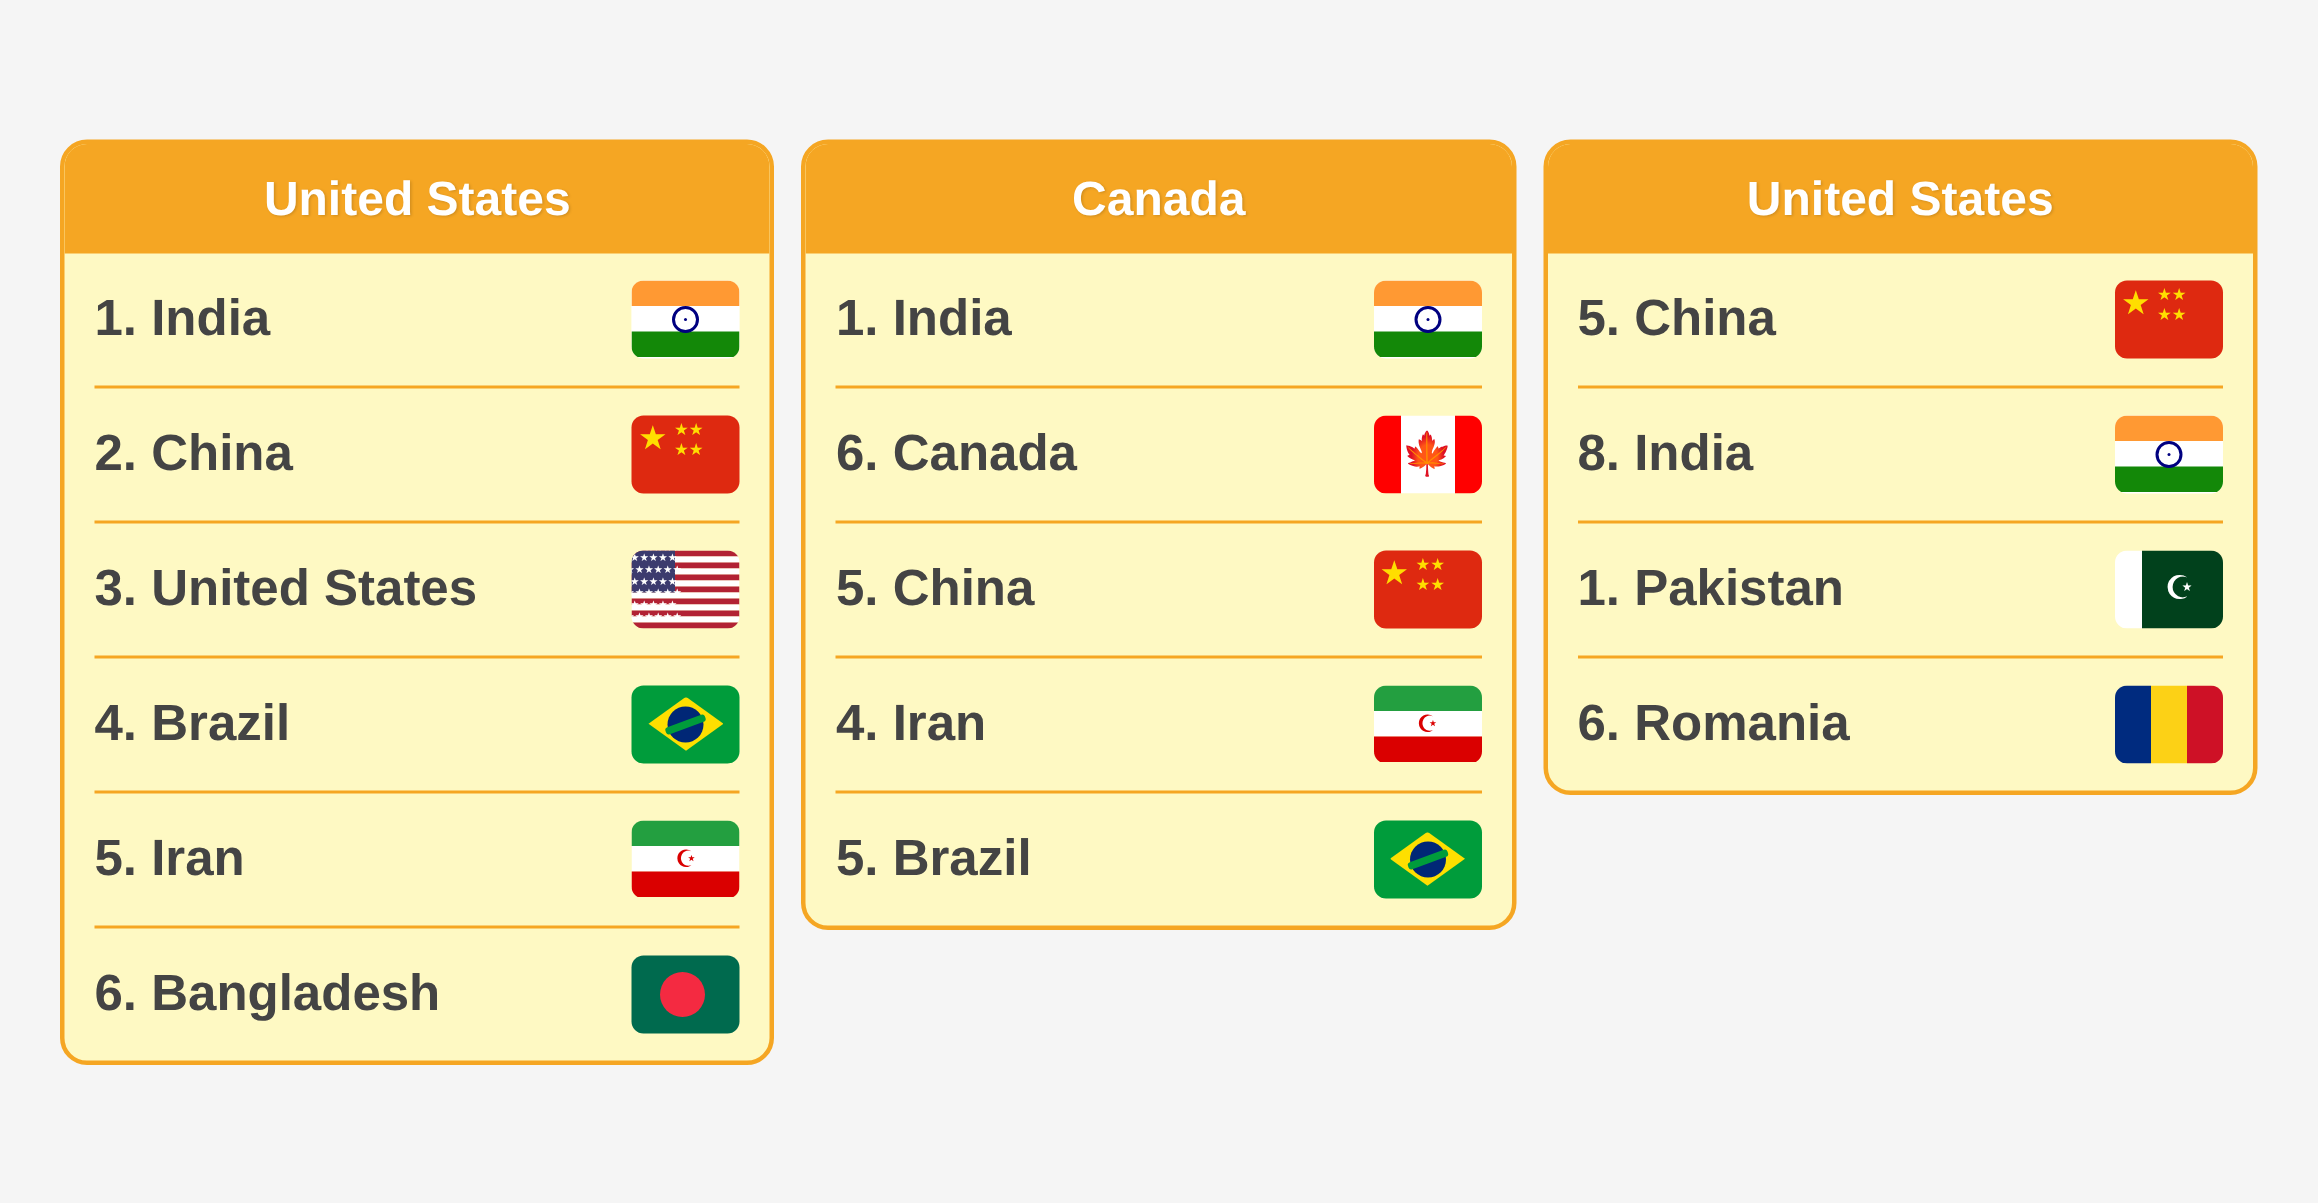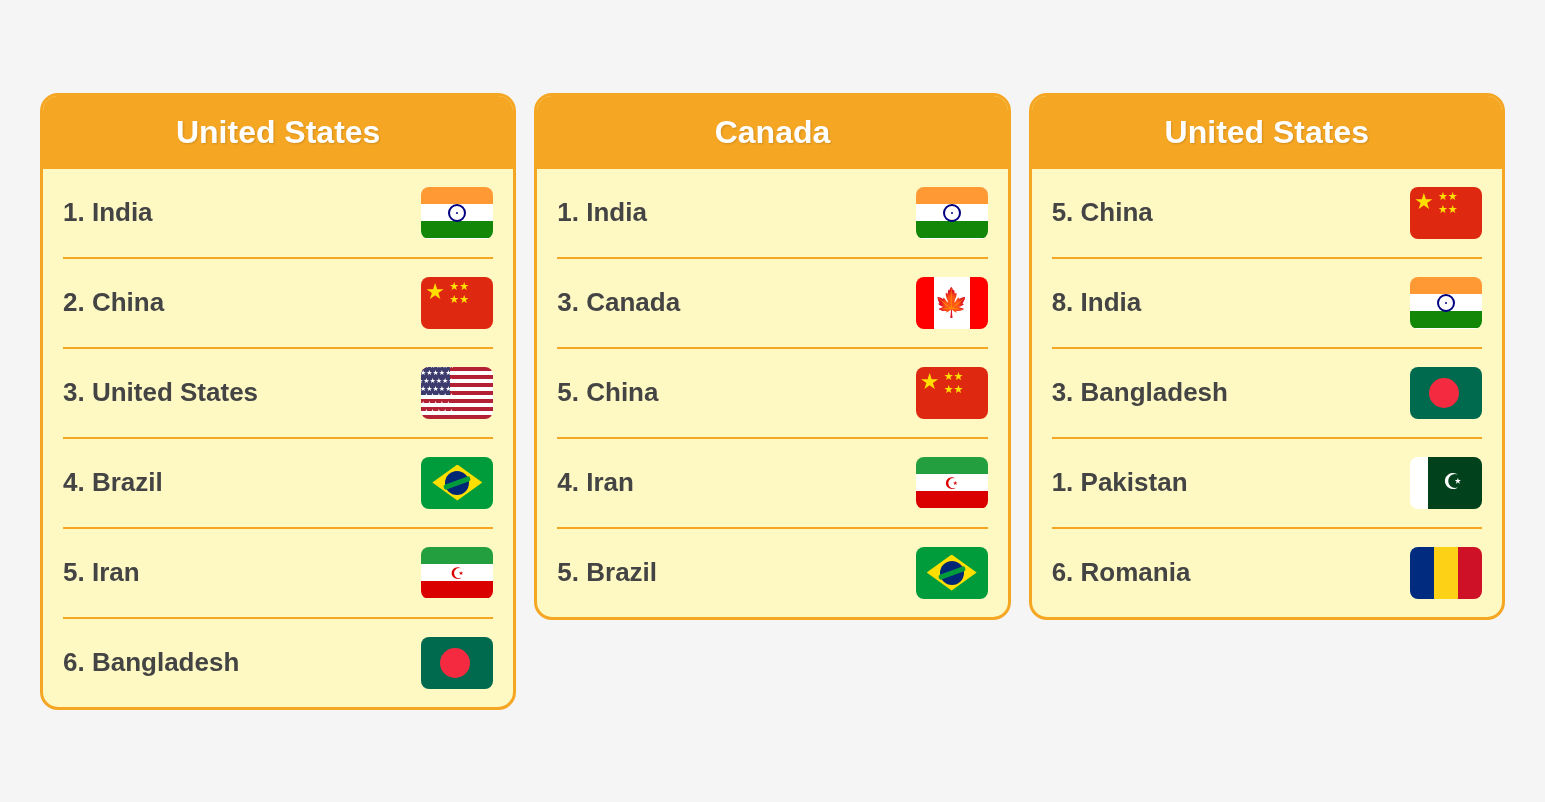--- a/index.html
+++ b/index.html
@@ -49,21 +49,21 @@
       align-items: center;
       justify-content: space-between;
       padding: 18px 0;
       border-bottom: 2.5px solid #F5A623;
     }
     .list-item:last-child {
       border-bottom: none;
       text-align: right;
     }
     .item-label {
-      font-size: 26px;
+      font-size: 34px;
       font-weight: 700;
       color: #444;
       font-family: 'Arial Rounded MT Bold', 'Arial', sans-serif;
     }
     .flag {
       width: 72px;
       height: 52px;
       border-radius: 8px;
       overflow: hidden;
       flex-shrink: 0;
@@ -376,21 +376,21 @@
         <div class="list-item">
           <span class="item-label">1. India</span>
           <div class="flag flag-india" style="flex-direction: column;">
       <div class="stripe-top"></div>
       <div class="stripe-mid"></div>
       <div class="stripe-bot"></div>
       <div class="ashoka"></div>
     </div>
         </div>
         <div class="list-item">
-          <span class="item-label">3. Canada</span>
+          <span class="item-label">6. Canada</span>
           <div class="flag flag-canada">
       <div class="canada-left"></div>
       <div class="canada-right"></div>
       <div class="canada-mid">
               <span class="canada-leaf">🍁</span>
             </div>
     </div>
         </div>
         <div class="list-item">
           <span class="item-label">5. China</span>
@@ -433,26 +433,20 @@
         <div class="list-item">
           <span class="item-label">8. India</span>
           <div class="flag flag-india" style="flex-direction: column;">
       <div class="stripe-top"></div>
       <div class="stripe-mid"></div>
       <div class="stripe-bot"></div>
       <div class="ashoka"></div>
     </div>
         </div>
         <div class="list-item">
-          <span class="item-label">3. Bangladesh</span>
-          <div class="flag flag-bangladesh">
-            <div class="bangladesh-circle"></div>
-          </div>
-        </div>
-        <div class="list-item">
           <span class="item-label">1. Pakistan</span>
           <div class="flag flag-pakistan">
       <div class="pak-left"></div>
       <div class="pak-right">
               <span class="pak-symbol">☪</span>
             </div>
     </div>
         </div>
         <div class="list-item">
           <span class="item-label">6. Romania</span>

